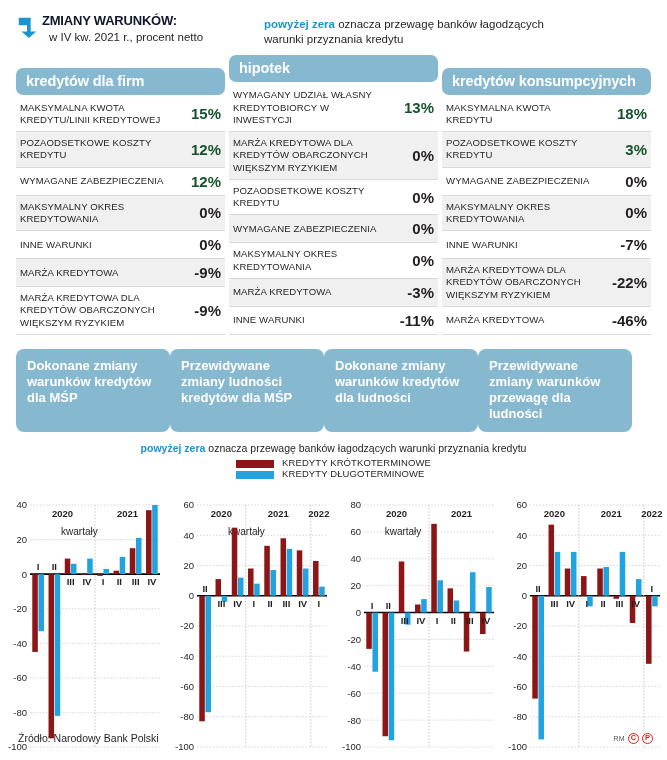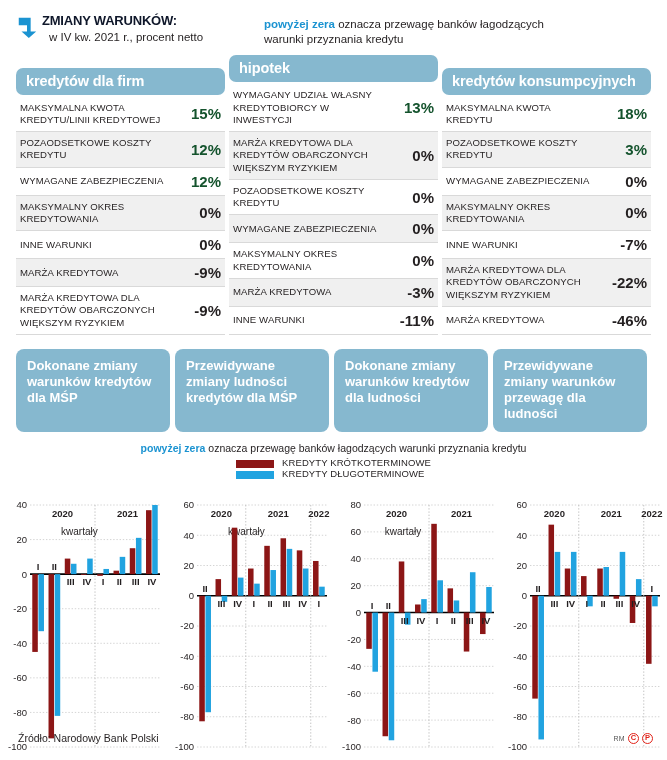--- a/index.html
+++ b/index.html
@@ -42,21 +42,21 @@
   .tbl-label {
     font-size: 9.6px; line-height: 1.28; text-transform: uppercase;
     letter-spacing: 0.1px; padding-right: 6px; color: #231f20;
   }
   .tbl-val { font-size: 15px; font-weight: bold; white-space: nowrap; flex: 0 0 auto; }
   .tbl-val.pos { color: #14532d; margin-left: 20px; }
   .tbl-val.neu { color: #231f20; }
   .tbl-val.neg { color: #231f20; }
 
   
-  .cards { display: flex; gap: 5px; padding: 14px 16px 0 16px; }
+  .cards { display: flex; padding: 14px 16px 0 16px; }
   .card {
     width: 154px; background: #86b8cf; color: #ffffff; border-radius: 8px;
     padding: 9px 11px 11px 11px; font-weight: bold; font-size: 13px; line-height: 1.22;
     min-height: 72px;
   }
 
   
   .legend-wrap { text-align: center; padding-top: 10px; }
   .legend-note { font-size: 10.5px; color: #231f20; }
   .legend-note b { color: #1b93d1; }

